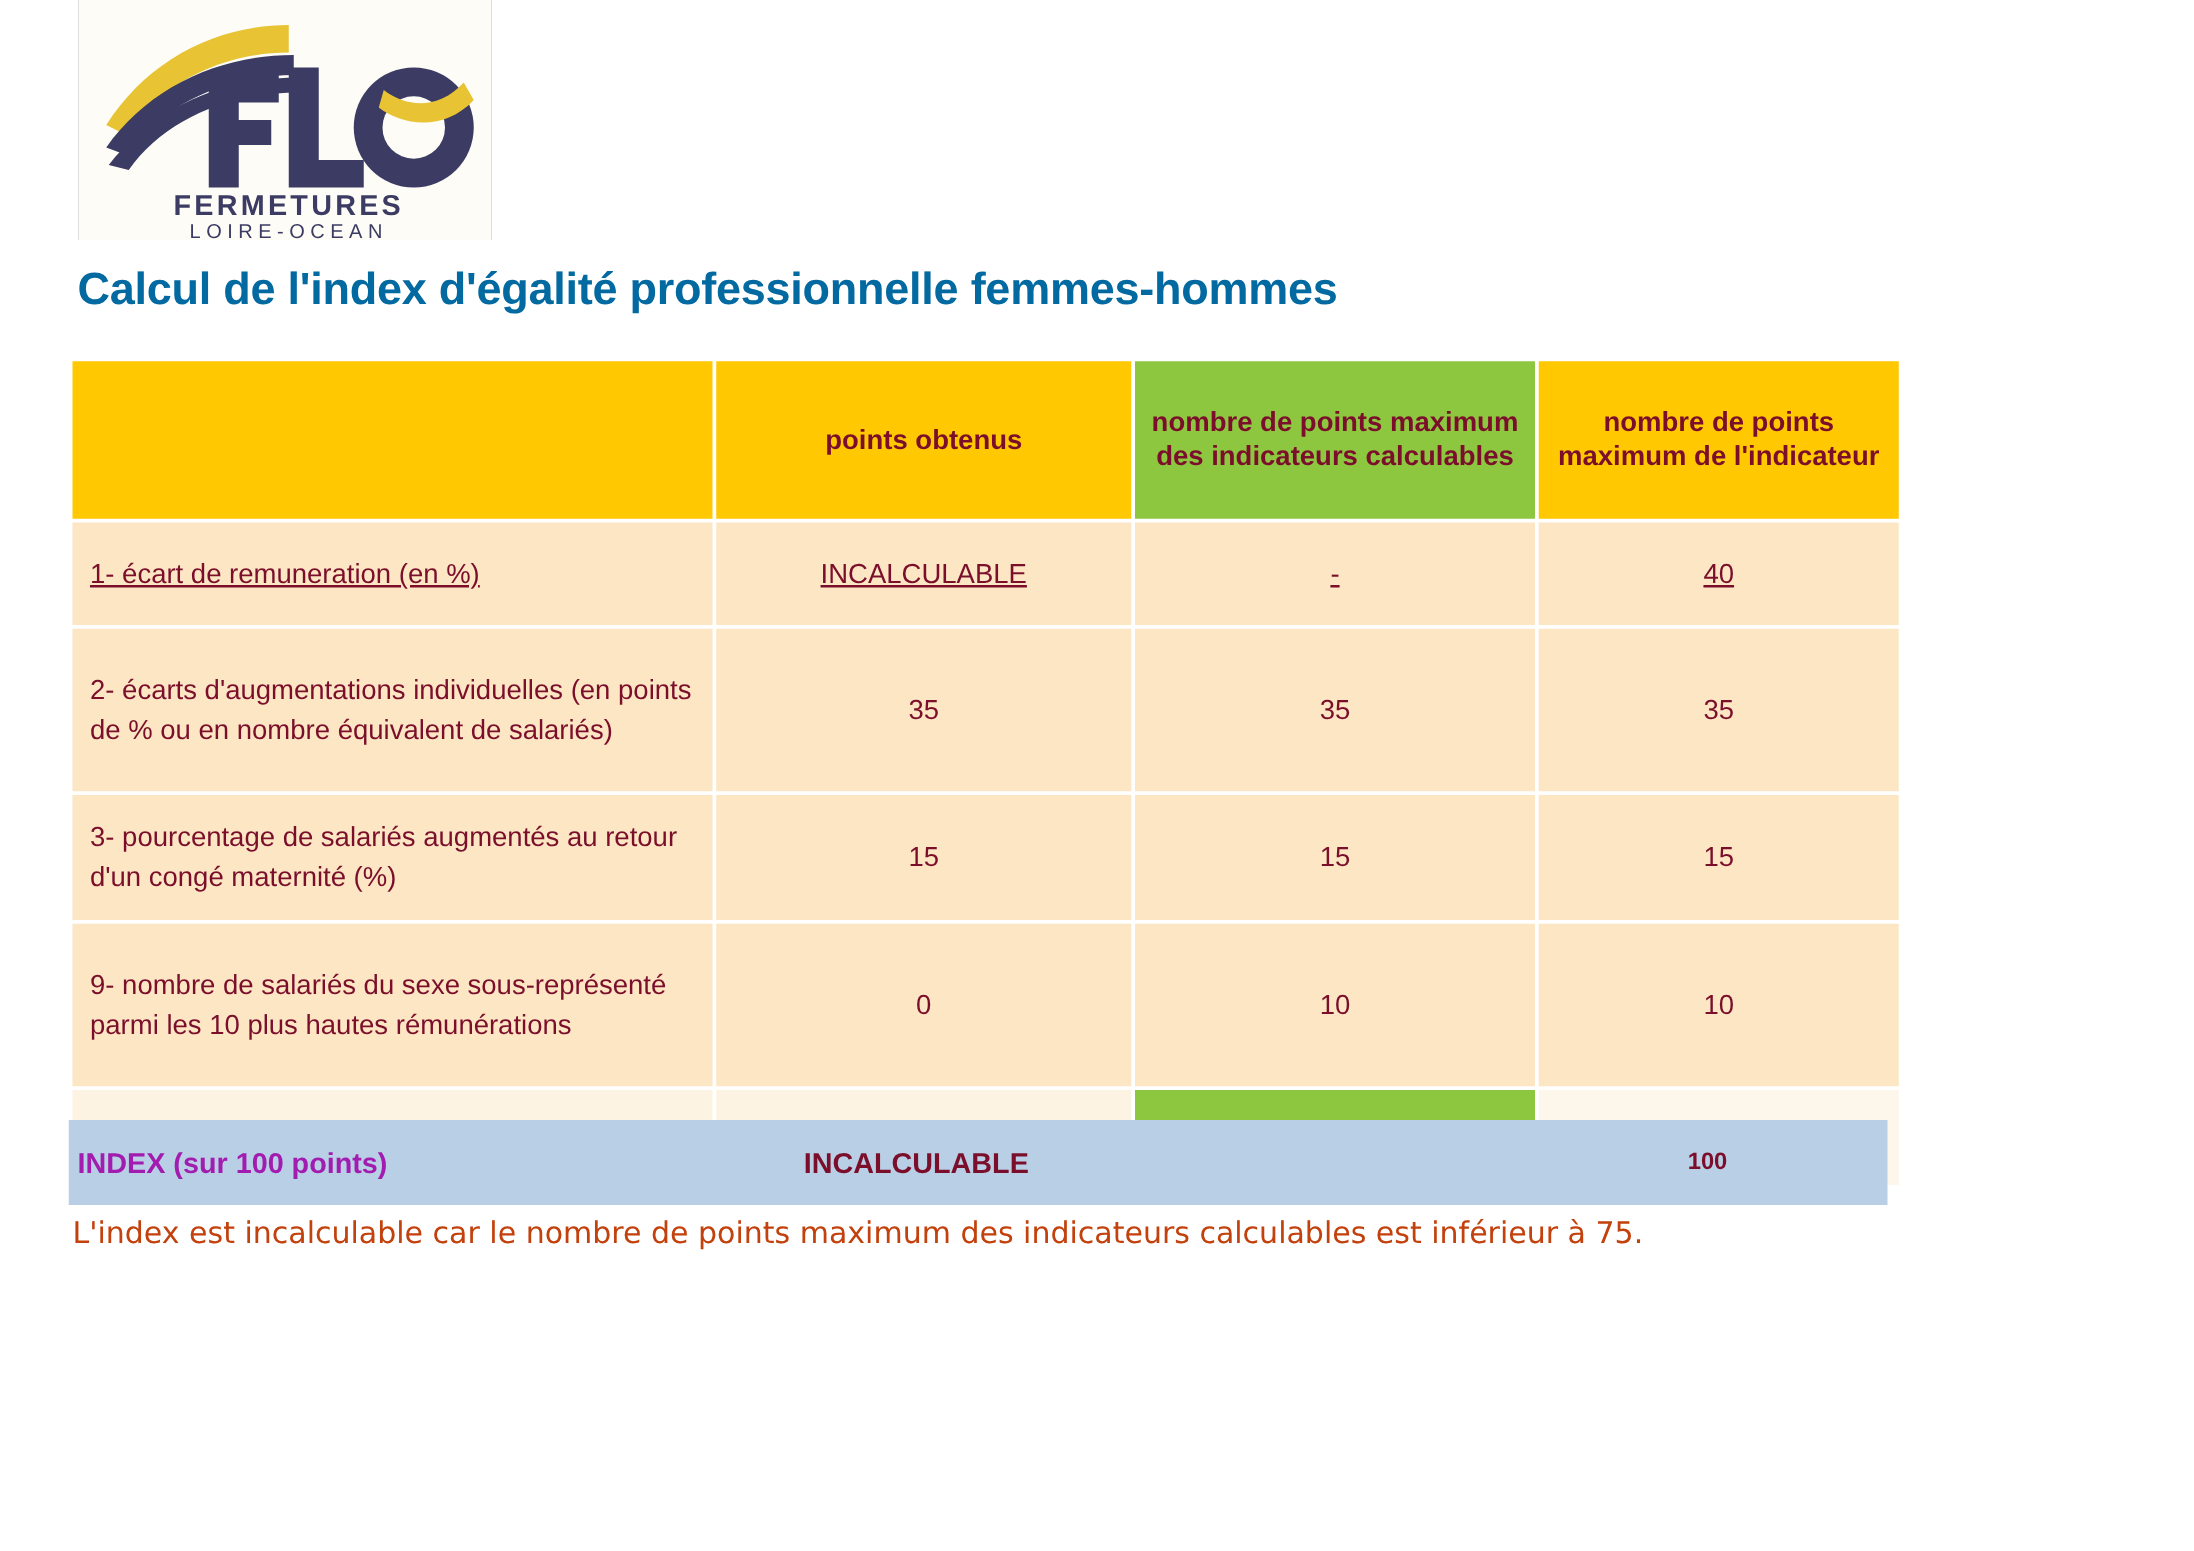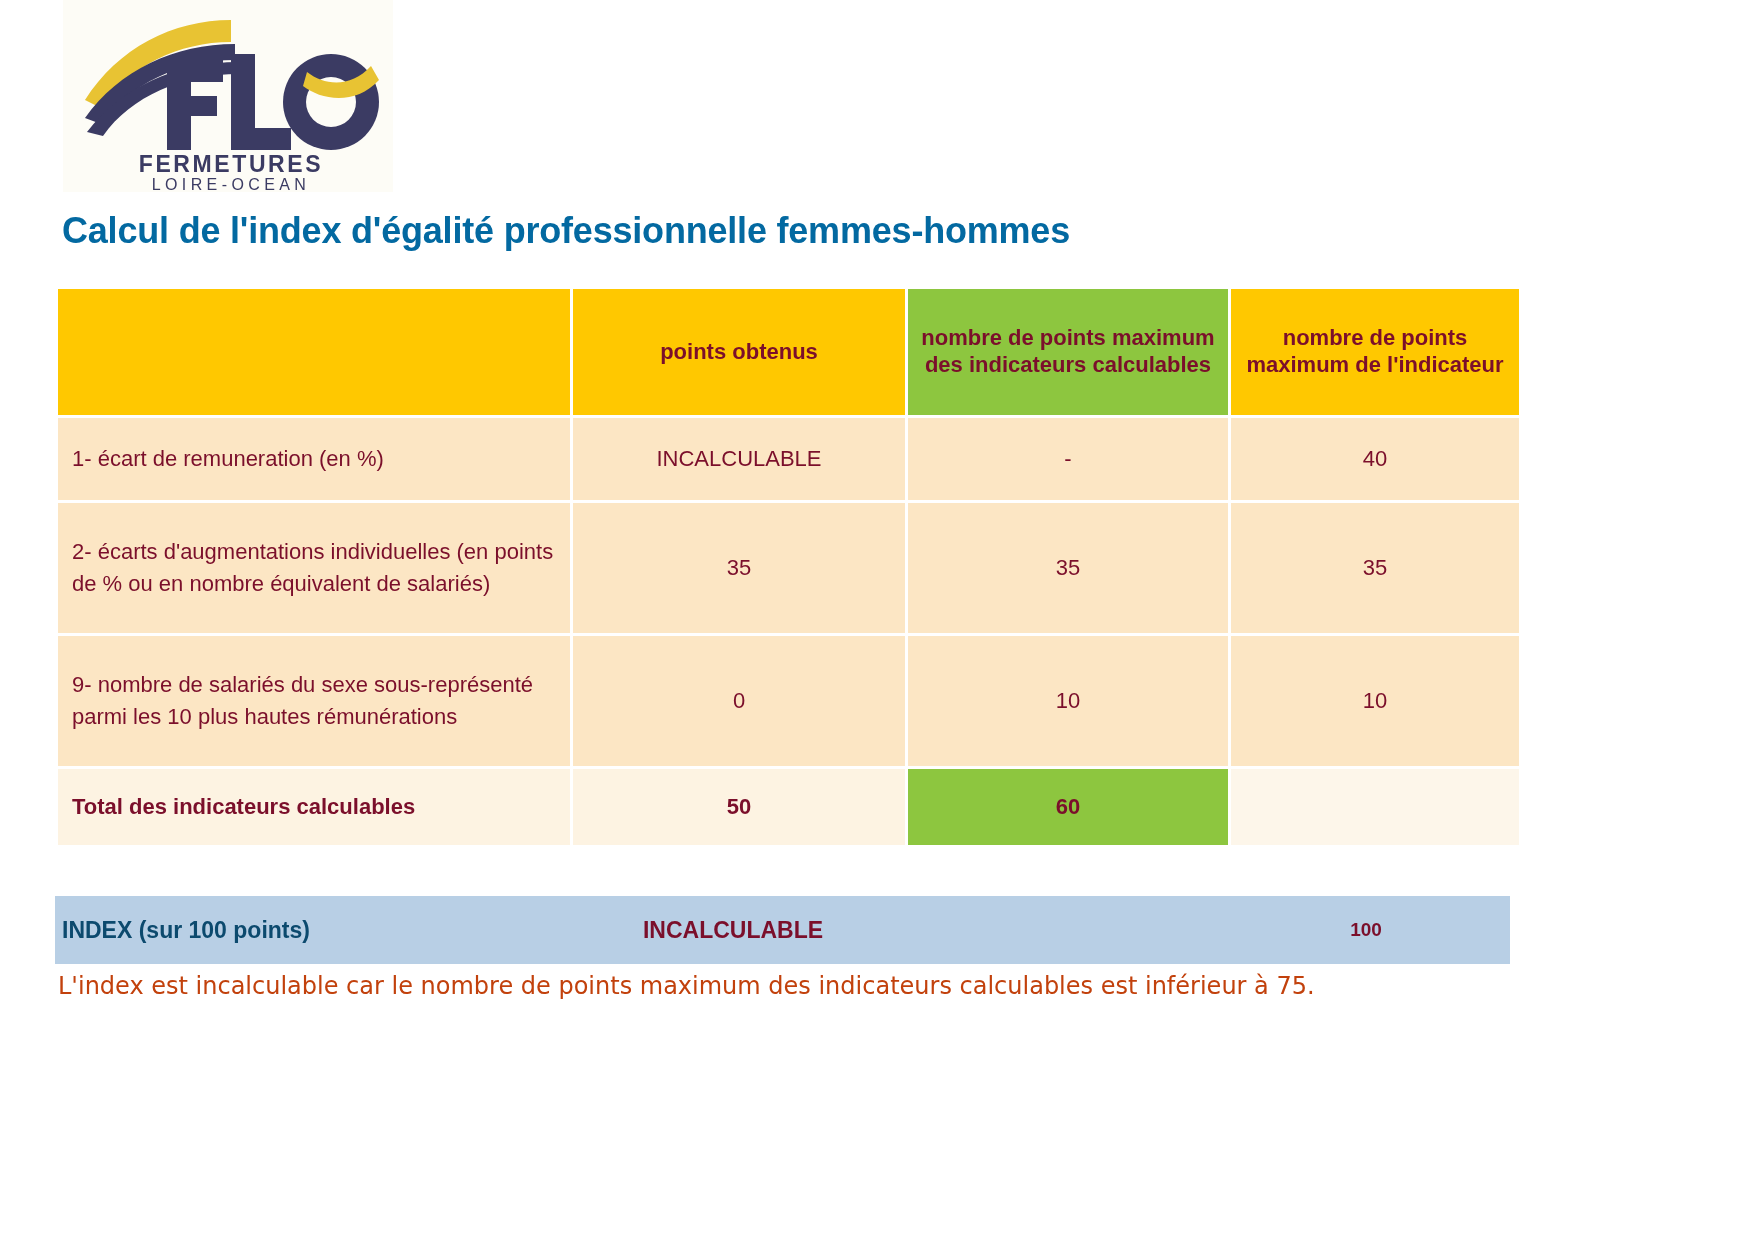--- a/index.html
+++ b/index.html
@@ -90,21 +90,21 @@
   }
   .cell.label {
     text-align: left;
     padding: 10px 14px !important;
     line-height: 1.45;
   }
   .cell.num {
     text-align: center;
   }
 
-  tr.r1 .cell { height: 62px; }
+  tr.r1 .cell { height: 62px; text-decoration: underline; }
   tr.r2 .cell { height: 110px; }
   tr.r3 .cell { height: 80px; }
   tr.r4 .cell { height: 110px; }
 
   
   .total-cell {
     background: #fdf3e2;
     color: #7b0f2b;
     font-size: 22px;
     font-weight: bold;
@@ -133,21 +133,21 @@
     width: 1455px; height: 68px;
   }
   .idx-label {
     position: absolute;
     left: 7px;
     top: 0;
     height: 68px;
     line-height: 68px;
     font-size: 23px;
     font-weight: bold;
-    color: #0c4a6e;
+    color: #a21caf;
   }
   .idx-value {
     position: absolute;
     left: 512px;
     top: 0;
     width: 332px;
     height: 68px;
     line-height: 68px;
     text-align: center;
     font-size: 23px;
@@ -230,20 +230,26 @@
           <td class="cell num">INCALCULABLE</td>
           <td class="cell num">-</td>
           <td class="cell num">40</td>
         </tr>
         <tr class="r2">
           <td class="cell label">2- écarts d'augmentations individuelles (en points de % ou en nombre équivalent de salariés)</td>
           <td class="cell num">35</td>
           <td class="cell num">35</td>
           <td class="cell num">35</td>
         </tr>
+        <tr class="r3">
+          <td class="cell label">3- pourcentage de salariés augmentés au retour d'un congé maternité (%)</td>
+          <td class="cell num">15</td>
+          <td class="cell num">15</td>
+          <td class="cell num">15</td>
+        </tr>
         <tr class="r4">
           <td class="cell label">9- nombre de salariés du sexe sous-représenté parmi les 10 plus hautes rémunérations</td>
           <td class="cell num">0</td>
           <td class="cell num">10</td>
           <td class="cell num">10</td>
         </tr>
         <tr class="rt">
           <td class="total-cell label">Total des indicateurs calculables</td>
           <td class="total-cell num">50</td>
           <td class="total-cell green">60</td>

